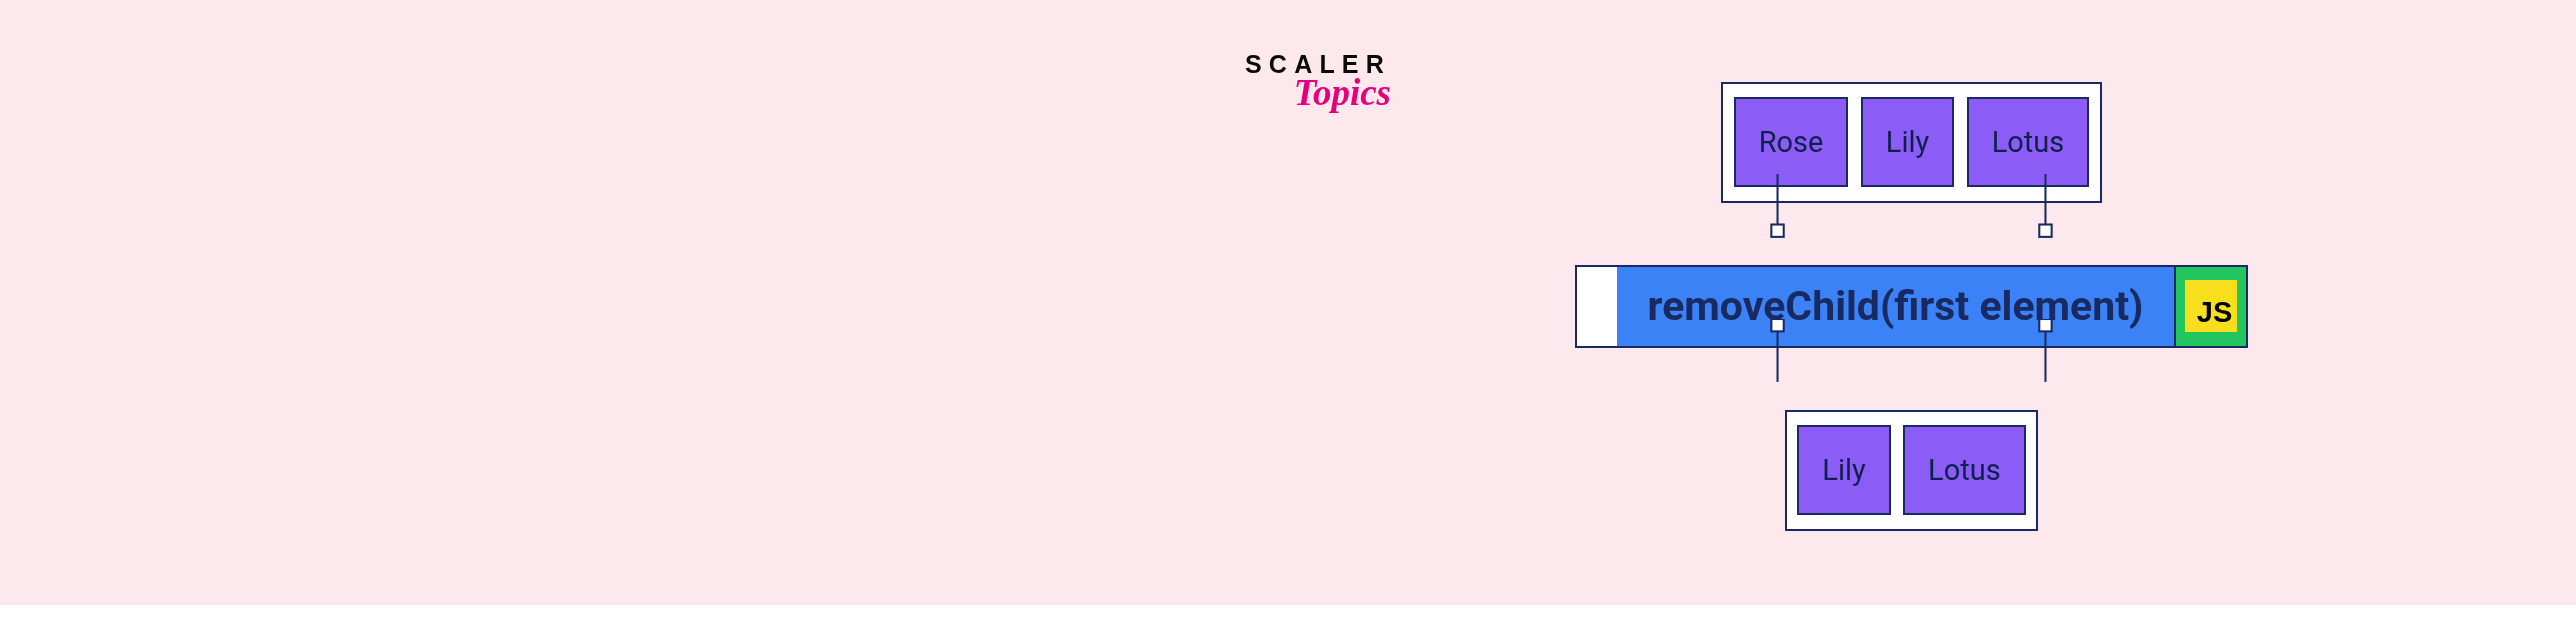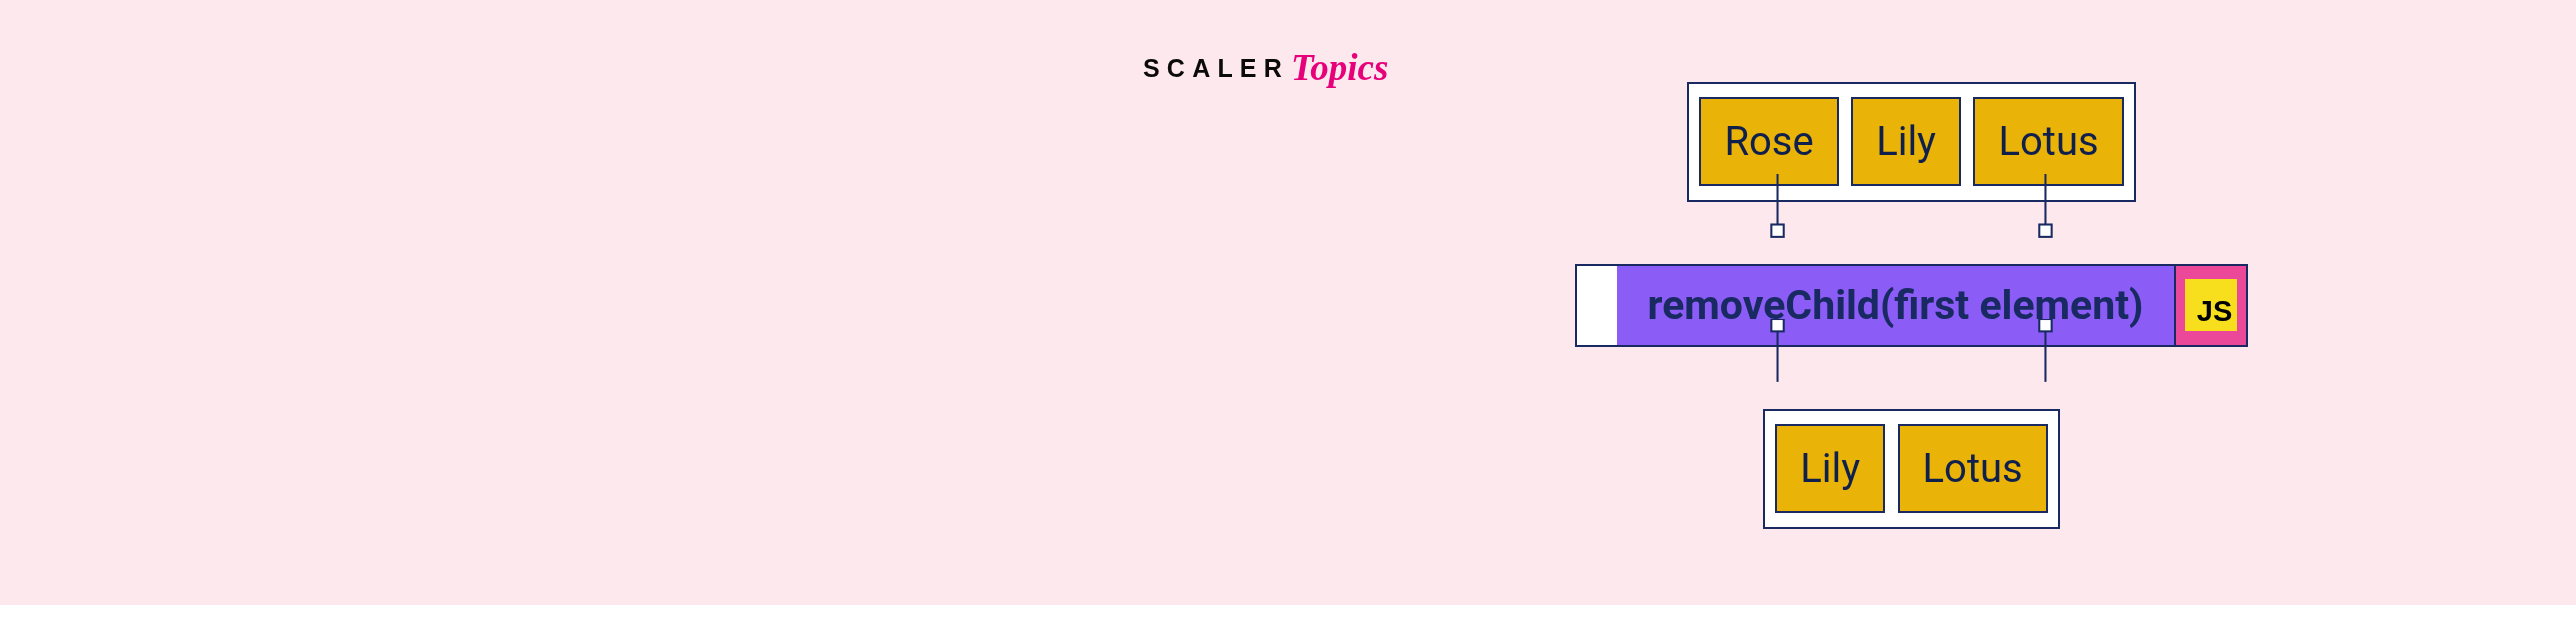--- a/index.html
+++ b/index.html
@@ -17,24 +17,25 @@
   .canvas {
     position: absolute;
     left: 0;
     top: 0;
     width: 3091px;
     height: 605px;
     background: #fde8ed;
   }
   .logo {
     position: absolute;
-    left: 1143px;
+    left: 1245px;
     top: 52px;
     display: flex;
-    align-items: center;
+    flex-direction: column;
+    align-items: flex-end;
     line-height: 1;
   }
   .logo-top {
     font-size: 25px;
     font-weight: 800;
     letter-spacing: 7.2px;
     color: #0a0a0a;
     font-family: Arial, sans-serif;
   }
   .logo-bottom {
@@ -58,25 +59,25 @@
     position: relative;
   }
   .box-group {
     display: flex;
     gap: 0;
     border: 2.1px solid #182a61;
     background: #ffffff;
     padding: 13.4px 10.3px;
   }
   .item-box {
-    background: #eab308;
+    background: #8b5cf6;
     border: 2.1px solid #182a61;
     color: #10204d;
-    font-size: 40px;
-    padding: 19px 23px;
+    font-size: 29px;
+    padding: 26px 23px;
     display: flex;
     align-items: center;
     justify-content: center;
   }
   .item-box + .item-box {
     margin-left: 12.4px;
   }
   .method-row {
     margin-top: 62px;
     display: flex;
@@ -86,28 +87,28 @@
     display: flex;
     align-items: stretch;
     border: 2.1px solid #182a61;
     background: #ffffff;
   }
   .method-box {
     color: #182a61;
     font-size: 41px;
     font-weight: 700;
     padding: 15.5px 31px;
-    background: #8b5cf6;
+    background: #3b82f6;
     display: flex;
     align-items: center;
     margin-left: 40px;
   }
   .js-badge {
     width: 72px;
-    background: #ec4899;
+    background: #22c55e;
     display: flex;
     align-items: center;
     justify-content: center;
     border-left: 2.1px solid #182a61;
   }
   .js-inner {
     width: 52px;
     height: 52px;
     background: #f7df1e;
     color: #000000;

